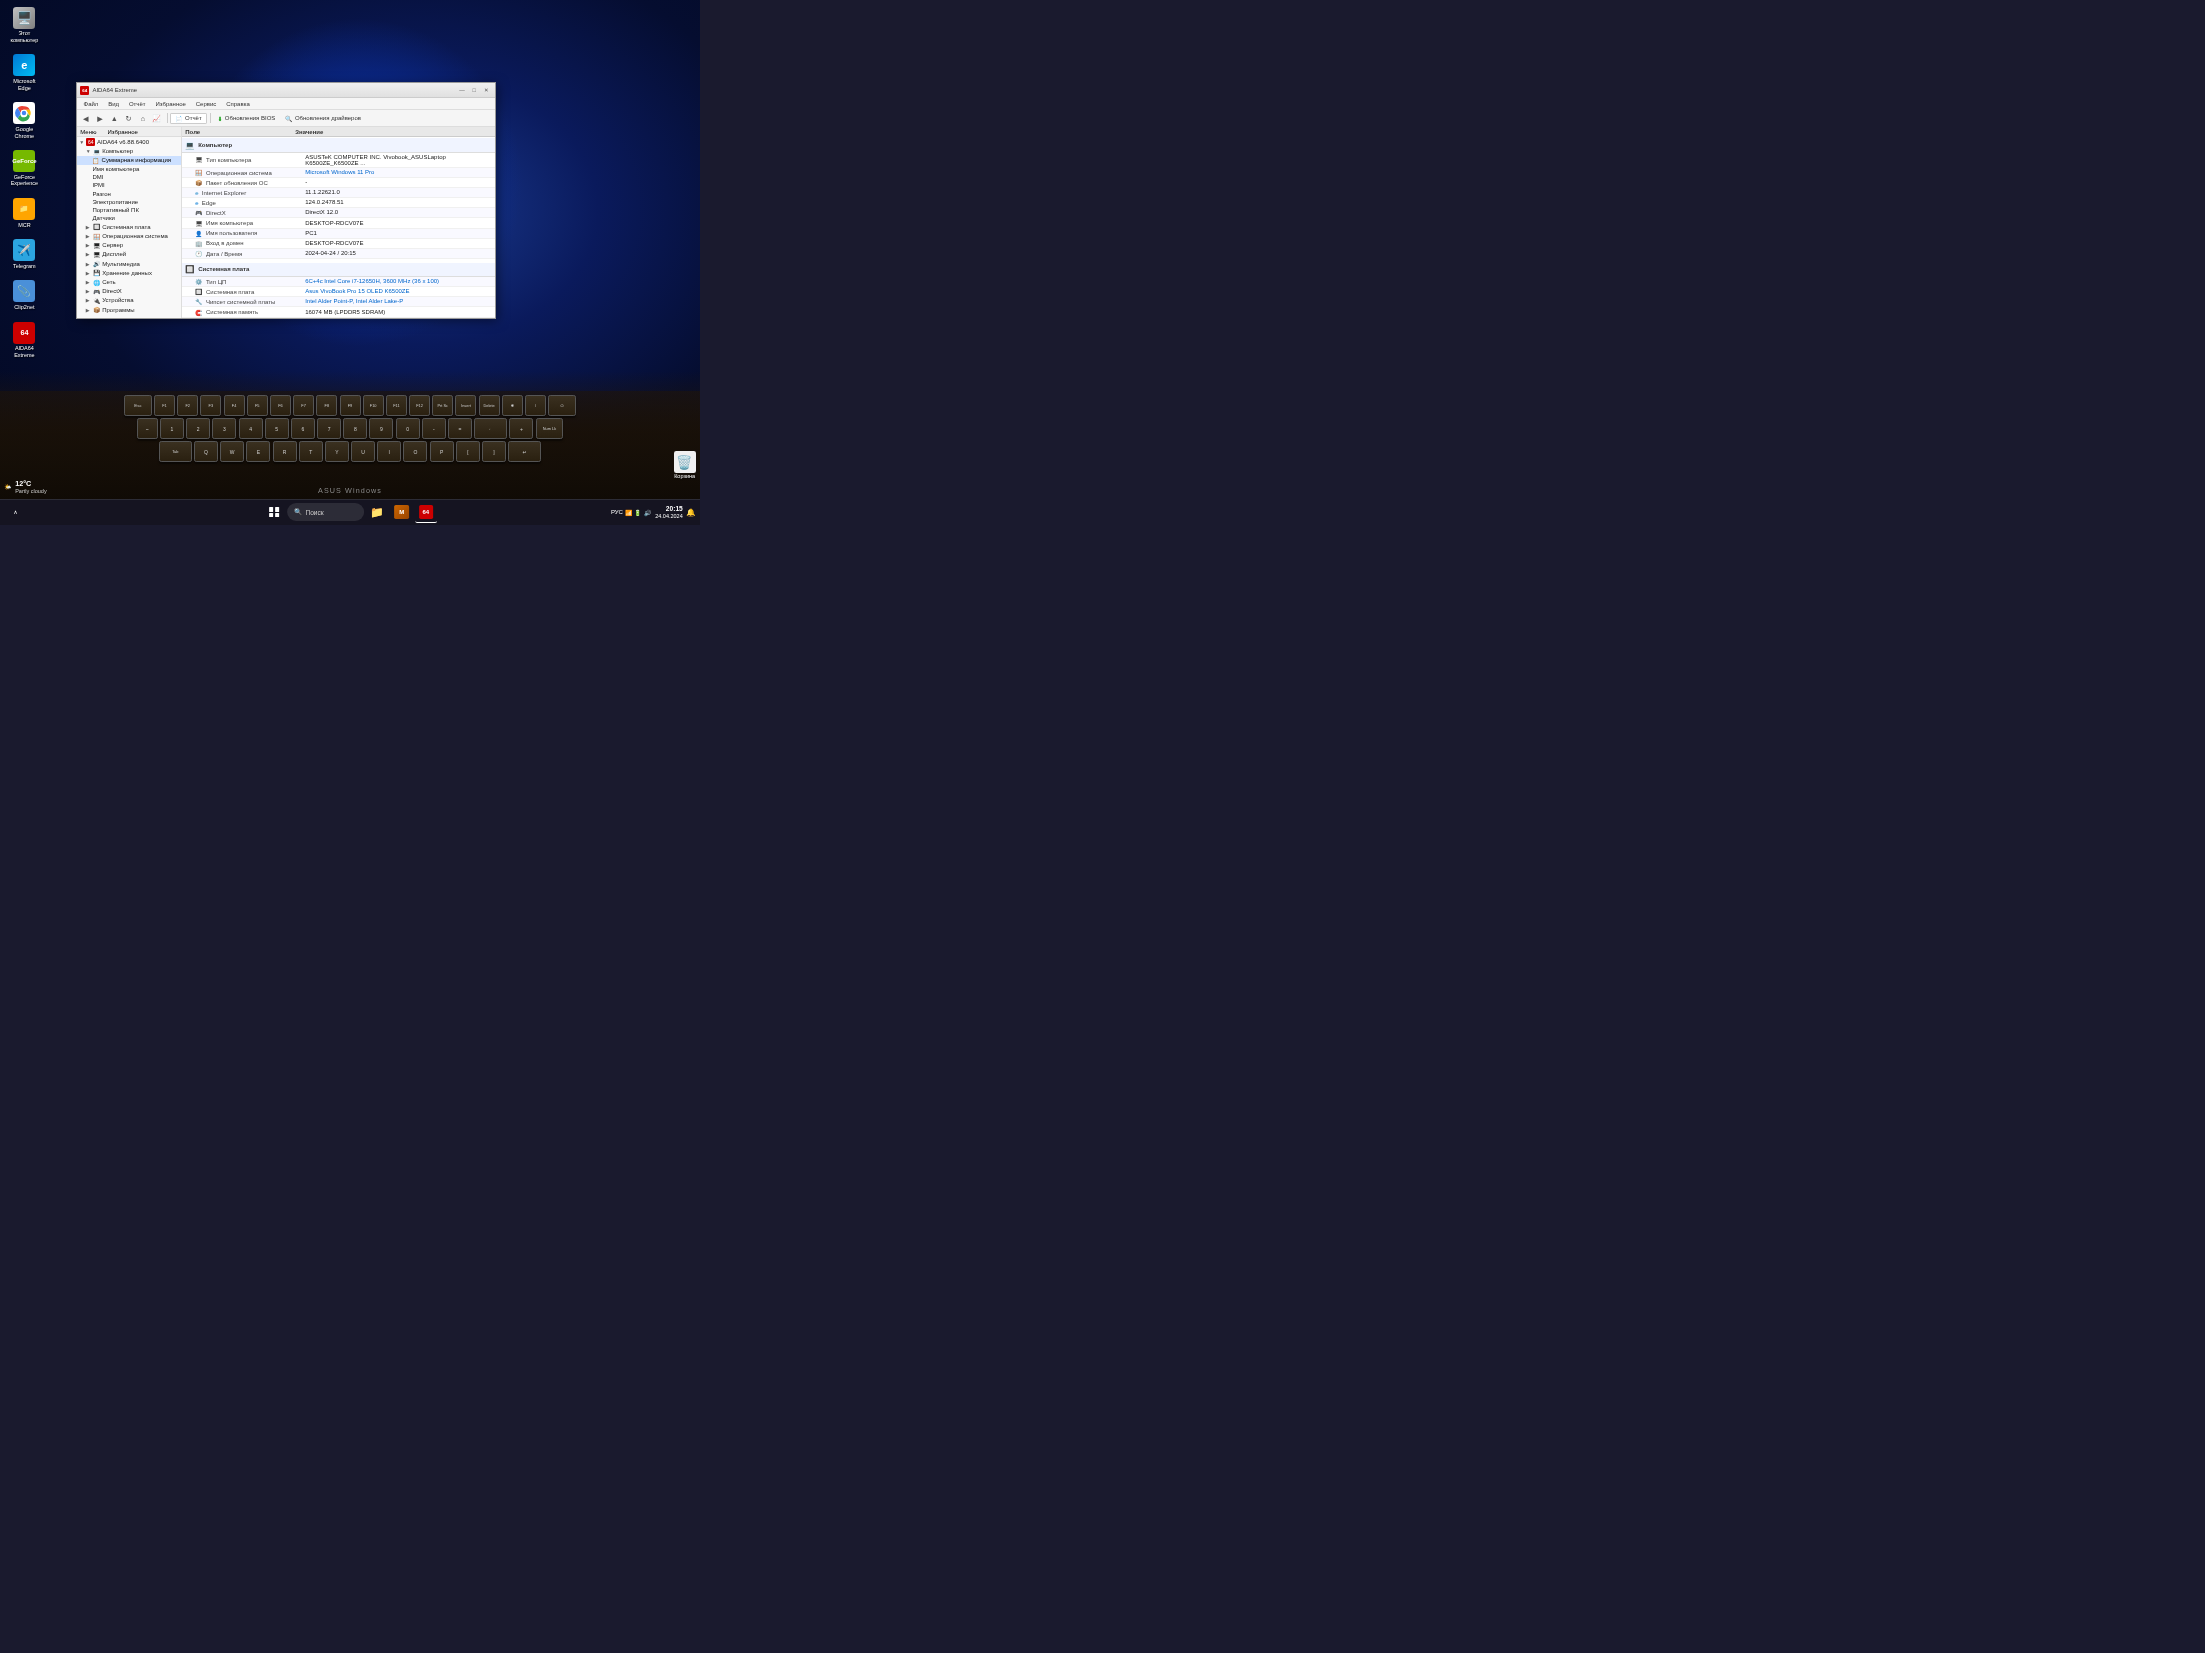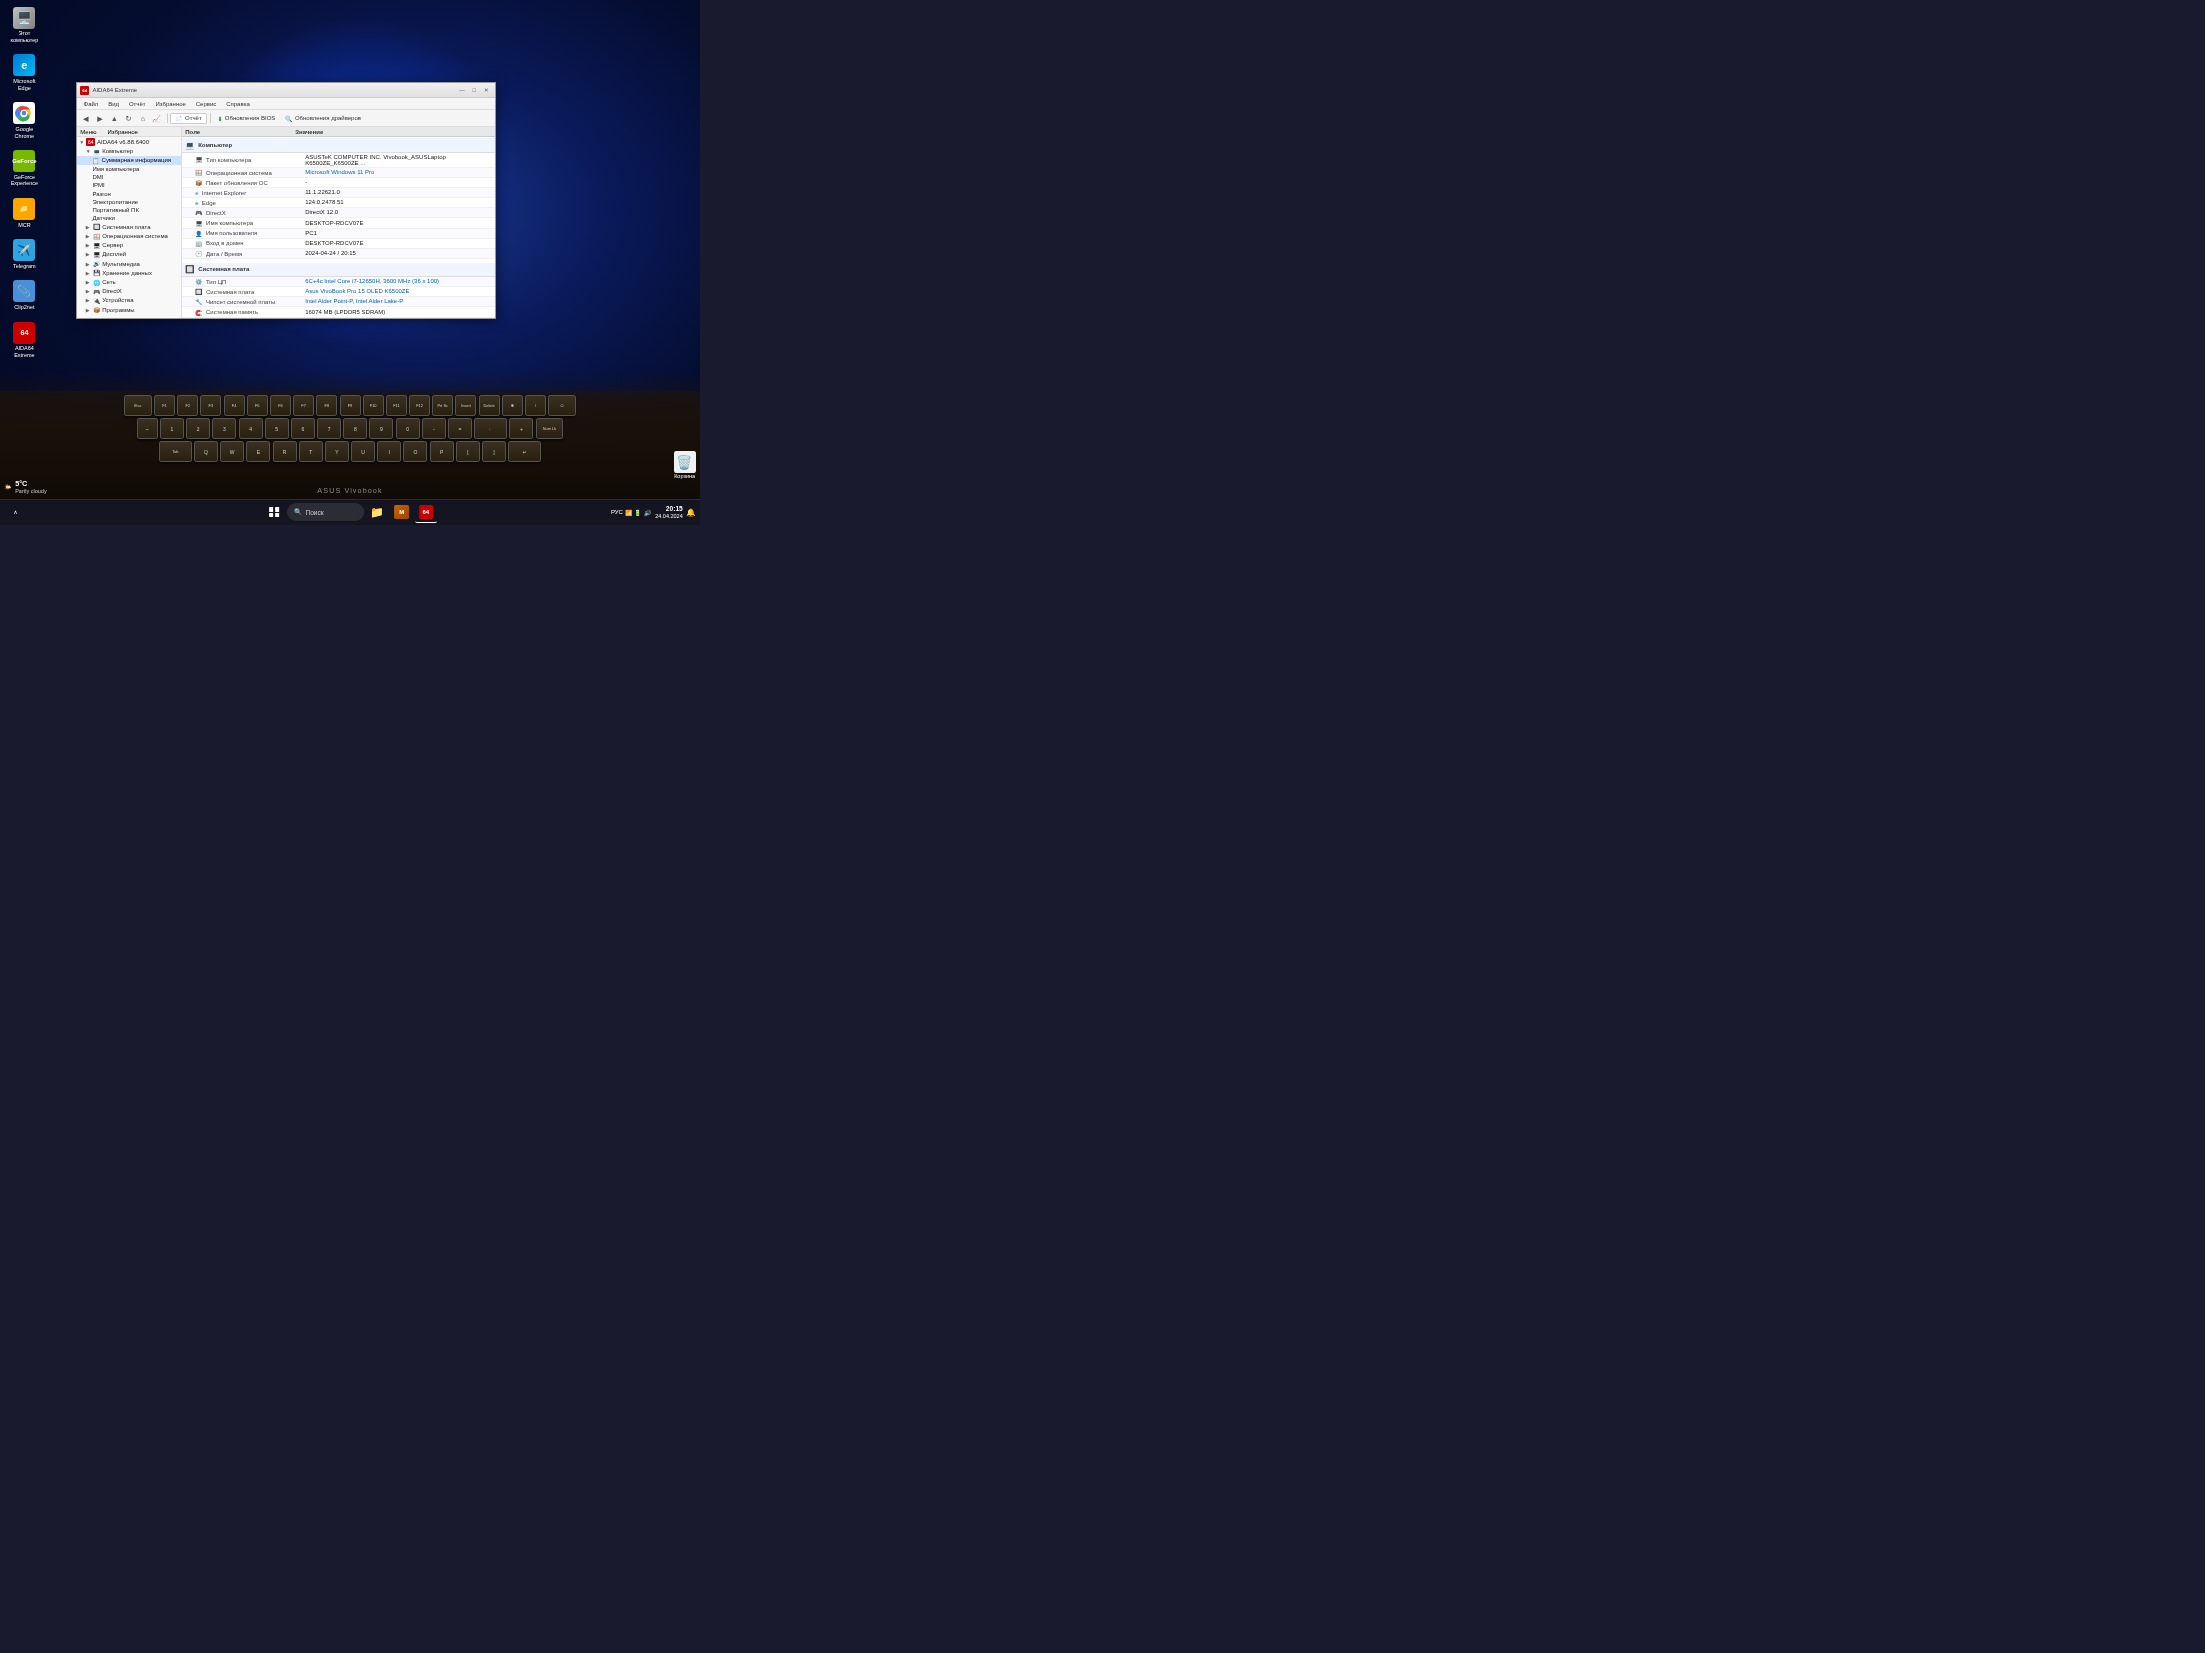--- a/index.html
+++ b/index.html
@@ -853,26 +853,26 @@
           <div class="data-field">
             <span>🧲</span>
             <span>Системная память</span>
           </div>
           <div class="data-value black">16074 MB  (LPDDR5 SDRAM)</div>
         </div>
       </div>
     </div>
   </div>
 
-  <div class="laptop-brand">ASUS Vivobook</div>
+  <div class="laptop-brand">ASUS Windows</div>
 
   <div class="weather-widget">
     <span>🌤️</span>
     <div>
-      <div style="font-size:7.2px;font-weight:bold;">5°C</div>
+      <div style="font-size:7.2px;font-weight:bold;">12°C</div>
       <div style="font-size:5.5px;color:#ccc;">Partly cloudy</div>
     </div>
   </div>
 
   <div class="taskbar">
     <div class="taskbar-left">
 
       <div class="taskbar-btn" style="color:#fff;font-size:5.5px;">∧</div>
     </div>
 

